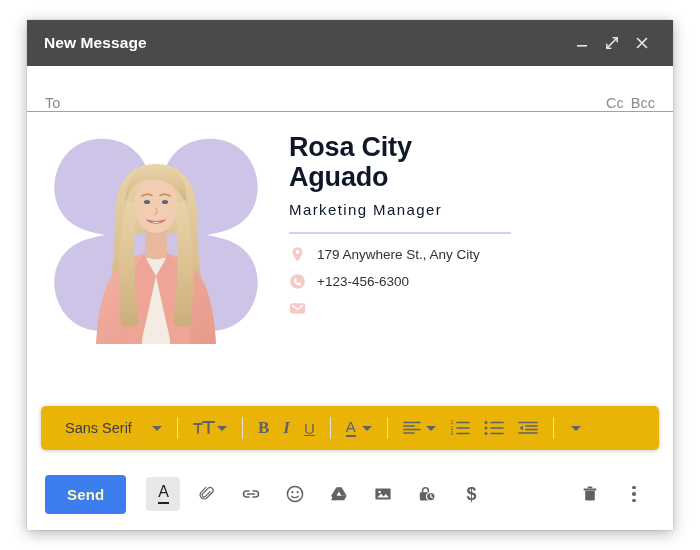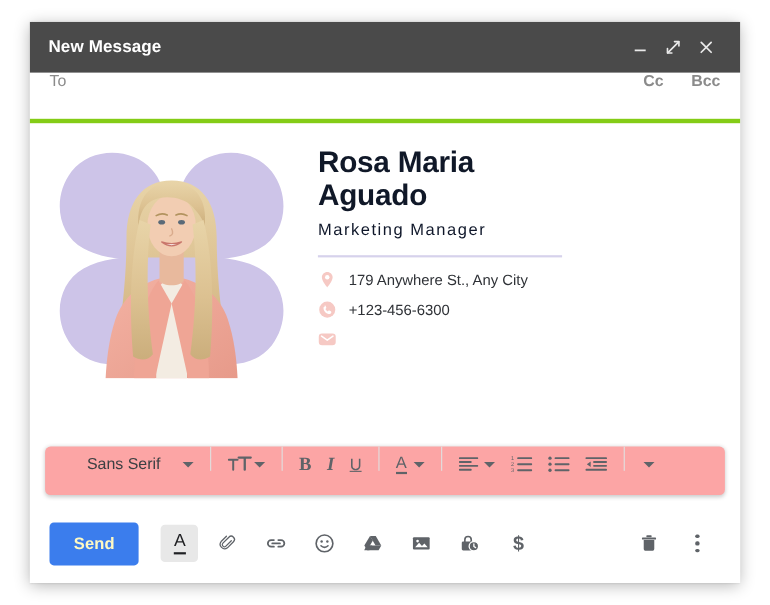--- a/index.html
+++ b/index.html
@@ -48,32 +48,32 @@
   .win-btn {
     width: 30px; height: 30px;
     display: flex; align-items: center; justify-content: center;
     color: #e9e9e9;
   }
   .win-btn svg { display: block; }
 
   
   .field-row {
     height: 46px;
-    border-bottom: 4px solid #84cc16;
-    display: flex;
-    align-items: flex-start;
+    border-bottom: 1px solid #84cc16;
+    display: flex;
+    align-items: flex-end;
     padding: 0 18px 0 18px;
     flex: none;
   }
   .field-label {
     color: #8b8b8b;
     font-size: 14.5px;
     flex: 1;
   }
-  .ccbcc { display: flex; gap: 25px; font-weight: bold; }
+  .ccbcc { display: flex; gap: 7px; }
   .ccbcc span {
     color: #8b8b8b;
     font-size: 14.5px;
   }
 
   
   .body-area {
     flex: 1;
     padding: 14px 18px 0 18px;
     overflow: hidden;
@@ -146,25 +146,26 @@
     color: #2f3237;
   }
 
   
   .fmt-bar-wrap {
     flex: none;
     padding: 6px 14px 8px 14px;
   }
   .fmt-bar {
     height: 44px;
-    background: #fca5a5;
+    background: #eab308;
     border-radius: 5px;
     box-shadow: 0 1px 4px rgba(0,0,0,0.22);
     display: flex;
-    padding: 0 24px;
+    align-items: center;
+    padding: 0 10px;
     gap: 2px;
   }
   .fmt-item {
     height: 32px;
     display: flex;
     align-items: center;
     justify-content: center;
     padding: 0 6px;
     color: #5f6368;
     border-radius: 3px;
@@ -327,21 +328,21 @@
             <path d="M58 72 q9 7 18 0 q-9 3 -18 0 Z" fill="#ffffff" stroke="#c9776c" stroke-width="1.2" stroke-linejoin="round"></path>
 
             <path d="M67 18 C45 18, 35 35, 37 57 C38 46, 42 38, 50 34 C60 29, 78 31, 86 40 C92 47, 95 50, 97 58 C100 34, 89 18, 67 18 Z" fill="url(#hairG)"></path>
             <path d="M38 52 C30 84, 28 128, 32 176 C38 180, 46 180, 50 174 C44 130, 44 86, 48 56 Z" fill="url(#hairG)"></path>
             <path d="M96 52 C104 84, 106 128, 102 176 C96 180, 88 180, 84 174 C90 130, 90 86, 86 56 Z" fill="url(#hairG)"></path>
           </svg>
         </div>
 
         <div class="info">
           <div class="sig-name">
-            <div>Rosa Maria</div>
+            <div>Rosa City</div>
             <div>Aguado</div>
           </div>
           <div class="sig-role">Marketing Manager</div>
           <div class="sig-divider"></div>
 
           <div class="contact-list">
 
             <div class="contact-row">
               <span class="contact-icon">
                 <svg width="17" height="17" viewBox="0 0 17 17">

